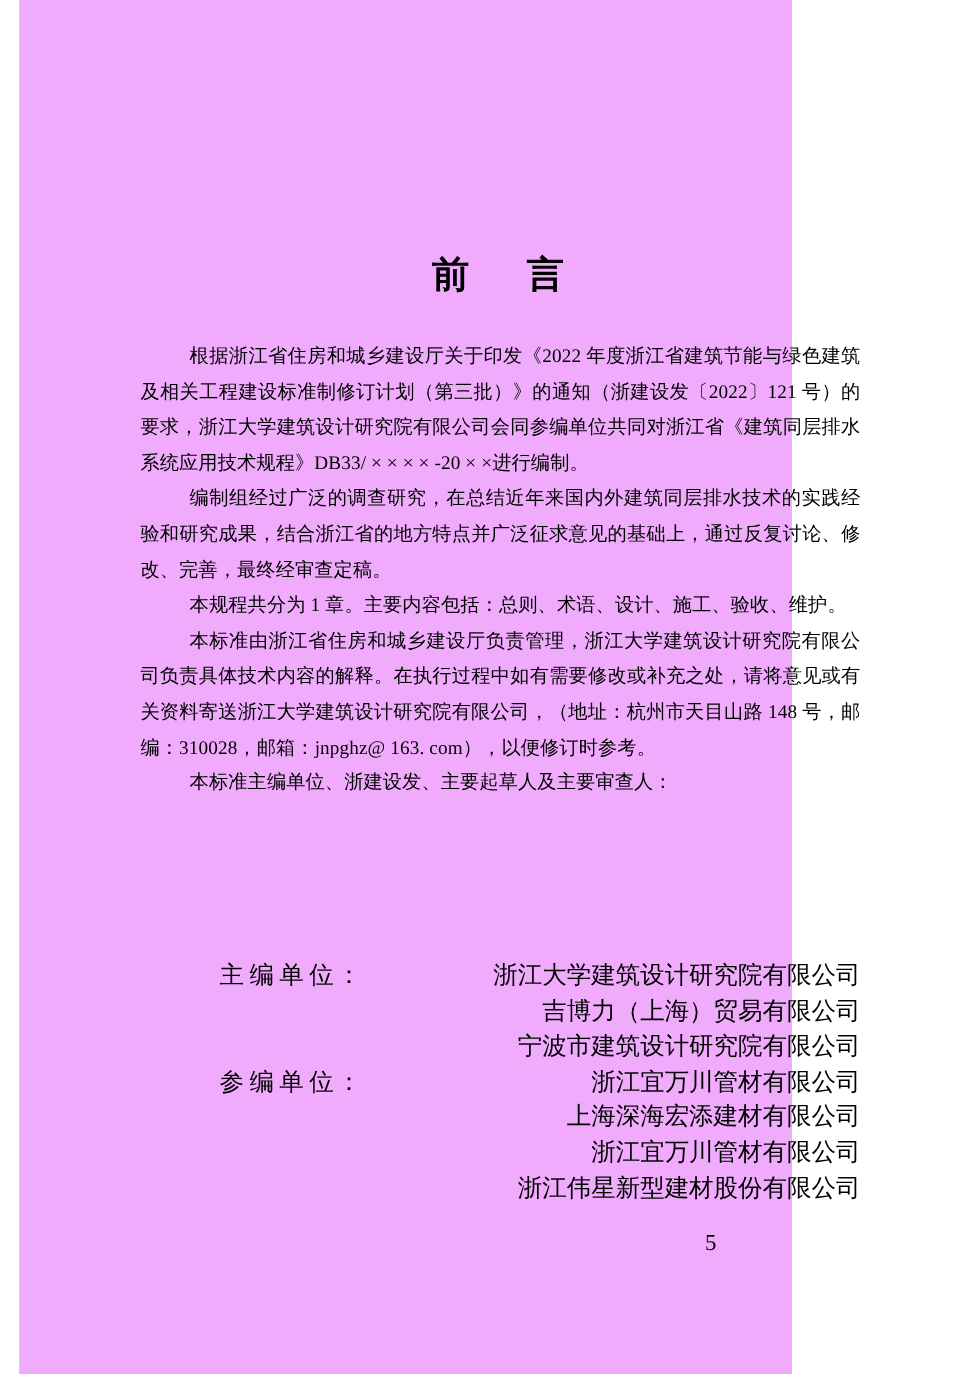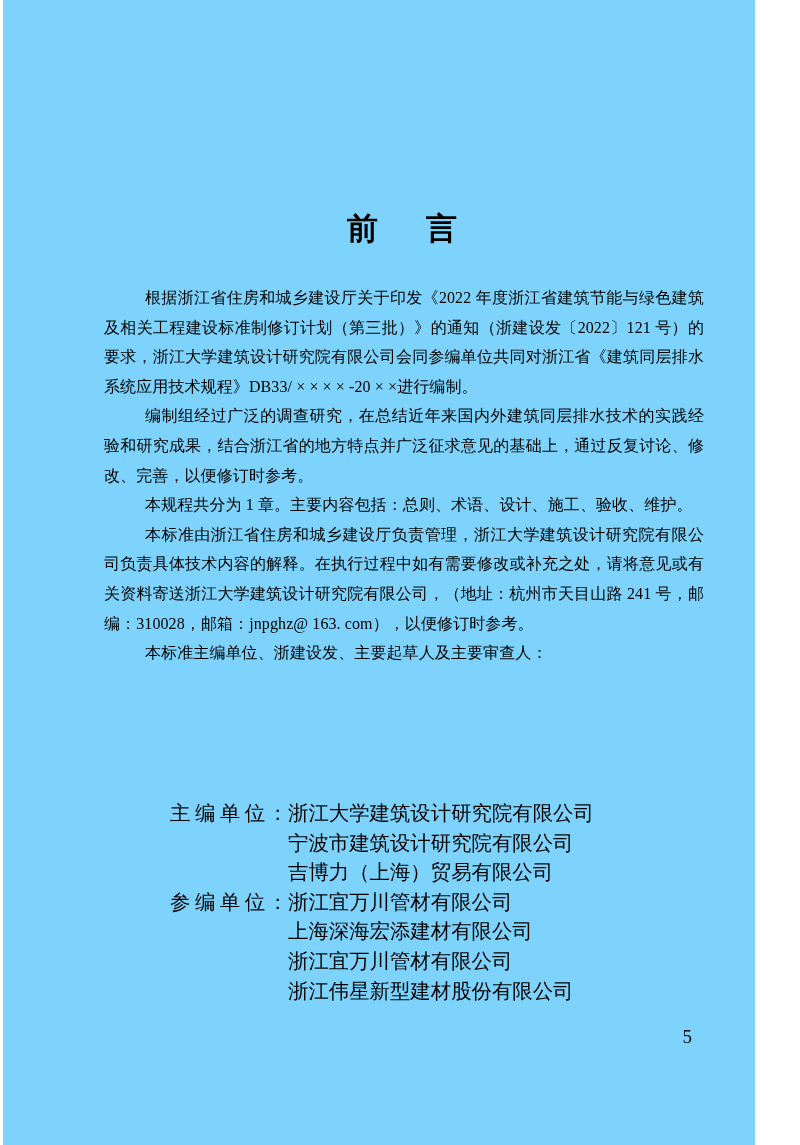--- a/index.html
+++ b/index.html
@@ -11,25 +11,25 @@
     width: 800px;
     height: 1145px;
     position: relative;
     font-family: "Liberation Serif", "DejaVu Serif", serif;
     color: #000000;
     overflow: hidden;
   }
 
   .page {
     position: absolute;
-    left: 3px;
+    left: 16px;
     top: 0;
-    width: 752px;
+    width: 644px;
     height: 1145px;
-    background: #7dd3fc;
+    background: #f0abfc;
   }
 
   
   .doc-title {
     position: absolute;
     left: 0;
     top: 186px;
     width: 800px;
     text-align: center;
     font-size: 31px;
@@ -87,20 +87,21 @@
     visibility: hidden;
   }
   .unit-label .ch {
     display: inline-block;
   }
   .unit-label .colon {
     margin-left: -2px;
   }
   .unit-value {
     flex: 1 1 auto;
+    text-align: right;
   }
 
   
   .page-number {
     position: absolute;
     right: 63px;
     top: 1025px;
     font-size: 19px;
     line-height: 24px;
     text-align: right;
@@ -110,23 +111,23 @@
 <body>
 
 <div class="page">
 
   <h1 class="doc-title">
     <span>前</span><span class="gap"></span><span>言</span>
   </h1>
 
   <div class="body-block">
     <p class="para">根据浙江省住房和城乡建设厅关于印发《2022 年度浙江省建筑节能与绿色建筑及相关工程建设标准制修订计划（第三批）》的通知（浙建设发〔2022〕121 号）的要求，浙江大学建筑设计研究院有限公司会同参编单位共同对浙江省《建筑同层排水系统应用技术规程》DB33/ × × × × -20 × ×进行编制。</p>
-    <p class="para">编制组经过广泛的调查研究，在总结近年来国内外建筑同层排水技术的实践经验和研究成果，结合浙江省的地方特点并广泛征求意见的基础上，通过反复讨论、修改、完善，以便修订时参考。</p>
+    <p class="para">编制组经过广泛的调查研究，在总结近年来国内外建筑同层排水技术的实践经验和研究成果，结合浙江省的地方特点并广泛征求意见的基础上，通过反复讨论、修改、完善，最终经审查定稿。</p>
     <p class="para">本规程共分为 1 章。主要内容包括：总则、术语、设计、施工、验收、维护。</p>
-    <p class="para">本标准由浙江省住房和城乡建设厅负责管理，浙江大学建筑设计研究院有限公司负责具体技术内容的解释。在执行过程中如有需要修改或补充之处，请将意见或有关资料寄送浙江大学建筑设计研究院有限公司，（地址：杭州市天目山路 241 号，邮编：310028，邮箱：jnpghz@ 163. com），以便修订时参考。</p>
+    <p class="para">本标准由浙江省住房和城乡建设厅负责管理，浙江大学建筑设计研究院有限公司负责具体技术内容的解释。在执行过程中如有需要修改或补充之处，请将意见或有关资料寄送浙江大学建筑设计研究院有限公司，（地址：杭州市天目山路 148 号，邮编：310028，邮箱：jnpghz@ 163. com），以便修订时参考。</p>
     <p class="para">本标准主编单位、浙建设发、主要起草人及主要审查人：</p>
   </div>
 
   <div class="units">
 
     <div class="unit-row">
       <span class="unit-label">
           <span class="ch">主</span>
           <span class="ch">编</span>
           <span class="ch">单</span>
@@ -137,35 +138,35 @@
     </div>
 
     <div class="unit-row">
       <span class="unit-label blank">
           <span class="ch">主</span>
           <span class="ch">编</span>
           <span class="ch">单</span>
           <span class="ch">位</span>
           <span class="colon">：</span>
         </span>
+      <span class="unit-value">吉博力（上海）贸易有限公司</span>
+    </div>
+
+    <div class="unit-row">
+      <span class="unit-label blank">
+          <span class="ch">主</span>
+          <span class="ch">编</span>
+          <span class="ch">单</span>
+          <span class="ch">位</span>
+          <span class="colon">：</span>
+        </span>
       <span class="unit-value">宁波市建筑设计研究院有限公司</span>
     </div>
 
     <div class="unit-row">
-      <span class="unit-label blank">
-          <span class="ch">主</span>
-          <span class="ch">编</span>
-          <span class="ch">单</span>
-          <span class="ch">位</span>
-          <span class="colon">：</span>
-        </span>
-      <span class="unit-value">吉博力（上海）贸易有限公司</span>
-    </div>
-
-    <div class="unit-row">
       <span class="unit-label">
           <span class="ch">参</span>
           <span class="ch">编</span>
           <span class="ch">单</span>
           <span class="ch">位</span>
           <span class="colon">：</span>
         </span>
       <span class="unit-value">浙江宜万川管材有限公司</span>
     </div>
 

